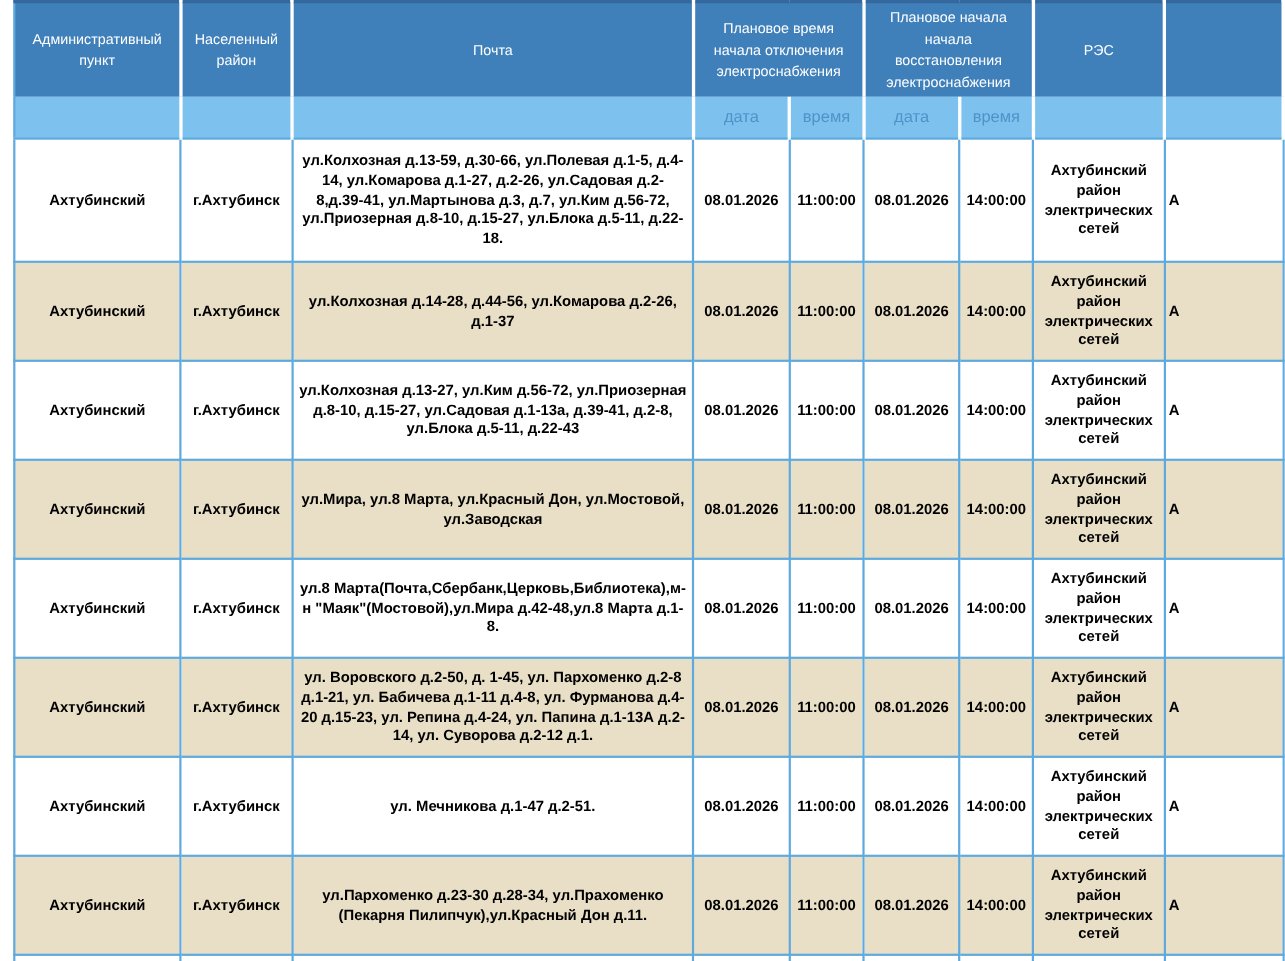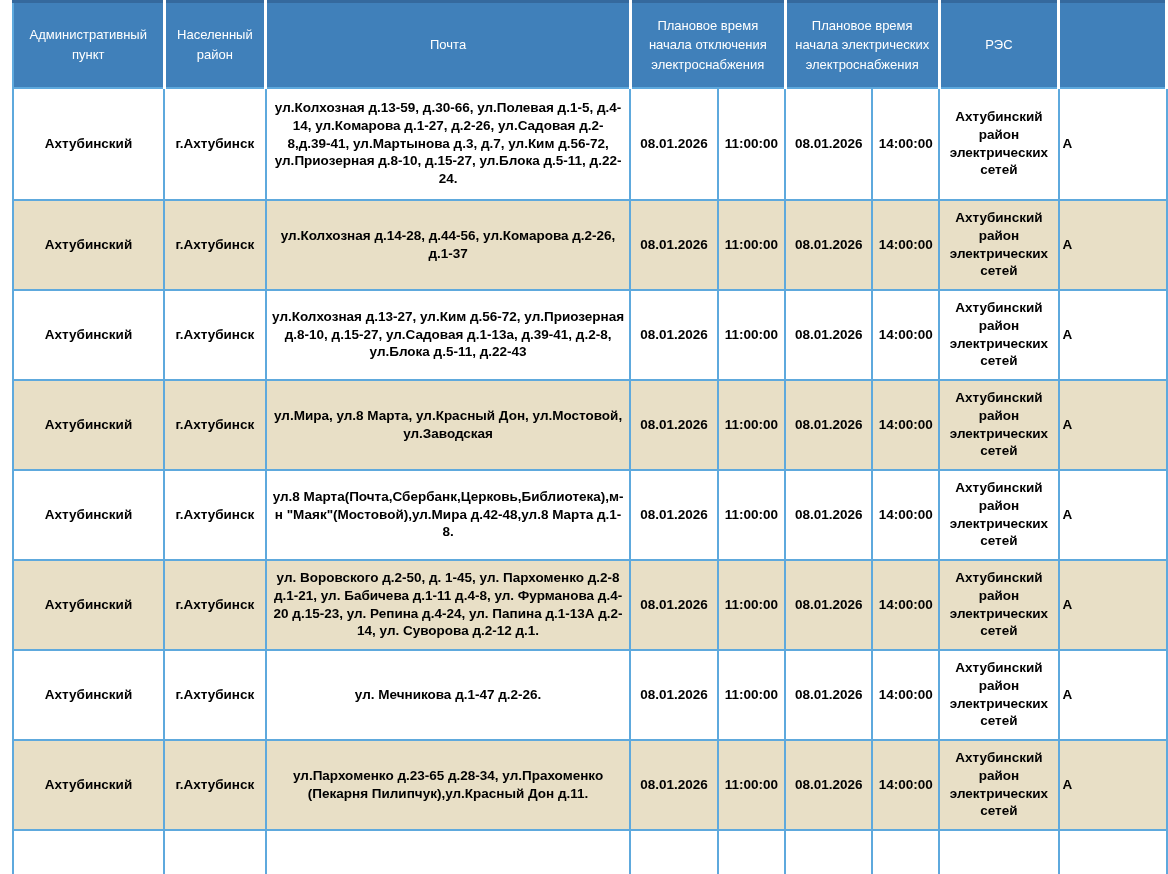--- a/index.html
+++ b/index.html
@@ -91,30 +91,41 @@
       <col style="width:68px">
       <col style="width:135px">
       <col style="width:200px">
     </colgroup>
     <thead>
       <tr class="main">
         <th>Административный пункт</th>
         <th>Населенный район</th>
         <th>Почта</th>
         <th colspan="2">Плановое время начала отключения электроснабжения</th>
-        <th colspan="2">Плановое время начала электрических электроснабжения</th>
+        <th colspan="2">Плановое начала начала восстановления электроснабжения</th>
         <th>РЭС</th>
+        <th></th>
+      </tr>
+      <tr class="sub">
+        <th></th>
+        <th></th>
+        <th></th>
+        <th>дата</th>
+        <th>время</th>
+        <th>дата</th>
+        <th>время</th>
+        <th></th>
         <th></th>
       </tr>
     </thead>
     <tbody id="rows-body">
         <tr>
       <td class="cell-district">Ахтубинский</td>
       <td class="cell-settlement">г.Ахтубинск</td>
-      <td class="cell-streets">ул.Колхозная д.13-59, д.30-66, ул.Полевая д.1-5, д.4-14, ул.Комарова д.1-27, д.2-26, ул.Садовая д.2-8,д.39-41, ул.Мартынова д.3, д.7, ул.Ким д.56-72, ул.Приозерная д.8-10, д.15-27, ул.Блока д.5-11, д.22-24.</td>
+      <td class="cell-streets">ул.Колхозная д.13-59, д.30-66, ул.Полевая д.1-5, д.4-14, ул.Комарова д.1-27, д.2-26, ул.Садовая д.2-8,д.39-41, ул.Мартынова д.3, д.7, ул.Ким д.56-72, ул.Приозерная д.8-10, д.15-27, ул.Блока д.5-11, д.22-18.</td>
       <td class="cell-date">08.01.2026</td>
       <td class="cell-time">11:00:00</td>
       <td class="cell-date">08.01.2026</td>
       <td class="cell-time">14:00:00</td>
       <td class="cell-res">Ахтубинский район электрических сетей</td>
       <td class="cell-next">А</td>
     </tr>
         <tr class="alt">
       <td class="cell-district">Ахтубинский</td>
       <td class="cell-settlement">г.Ахтубинск</td>
@@ -166,32 +177,32 @@
       <td class="cell-date">08.01.2026</td>
       <td class="cell-time">11:00:00</td>
       <td class="cell-date">08.01.2026</td>
       <td class="cell-time">14:00:00</td>
       <td class="cell-res">Ахтубинский район электрических сетей</td>
       <td class="cell-next">А</td>
     </tr>
         <tr>
       <td class="cell-district">Ахтубинский</td>
       <td class="cell-settlement">г.Ахтубинск</td>
-      <td class="cell-streets">ул. Мечникова д.1-47 д.2-26.</td>
-      <td class="cell-date">08.01.2026</td>
-      <td class="cell-time">11:00:00</td>
-      <td class="cell-date">08.01.2026</td>
-      <td class="cell-time">14:00:00</td>
-      <td class="cell-res">Ахтубинский район электрических сетей</td>
-      <td class="cell-next">А</td>
-    </tr>
-        <tr class="alt">
-      <td class="cell-district">Ахтубинский</td>
-      <td class="cell-settlement">г.Ахтубинск</td>
-      <td class="cell-streets">ул.Пархоменко д.23-65 д.28-34, ул.Прахоменко (Пекарня Пилипчук),ул.Красный Дон д.11.</td>
+      <td class="cell-streets">ул. Мечникова д.1-47 д.2-51.</td>
+      <td class="cell-date">08.01.2026</td>
+      <td class="cell-time">11:00:00</td>
+      <td class="cell-date">08.01.2026</td>
+      <td class="cell-time">14:00:00</td>
+      <td class="cell-res">Ахтубинский район электрических сетей</td>
+      <td class="cell-next">А</td>
+    </tr>
+        <tr class="alt">
+      <td class="cell-district">Ахтубинский</td>
+      <td class="cell-settlement">г.Ахтубинск</td>
+      <td class="cell-streets">ул.Пархоменко д.23-30 д.28-34, ул.Прахоменко (Пекарня Пилипчук),ул.Красный Дон д.11.</td>
       <td class="cell-date">08.01.2026</td>
       <td class="cell-time">11:00:00</td>
       <td class="cell-date">08.01.2026</td>
       <td class="cell-time">14:00:00</td>
       <td class="cell-res">Ахтубинский район электрических сетей</td>
       <td class="cell-next">А</td>
     </tr>
         <tr>
       <td class="cell-district"></td>
       <td class="cell-settlement"></td>

